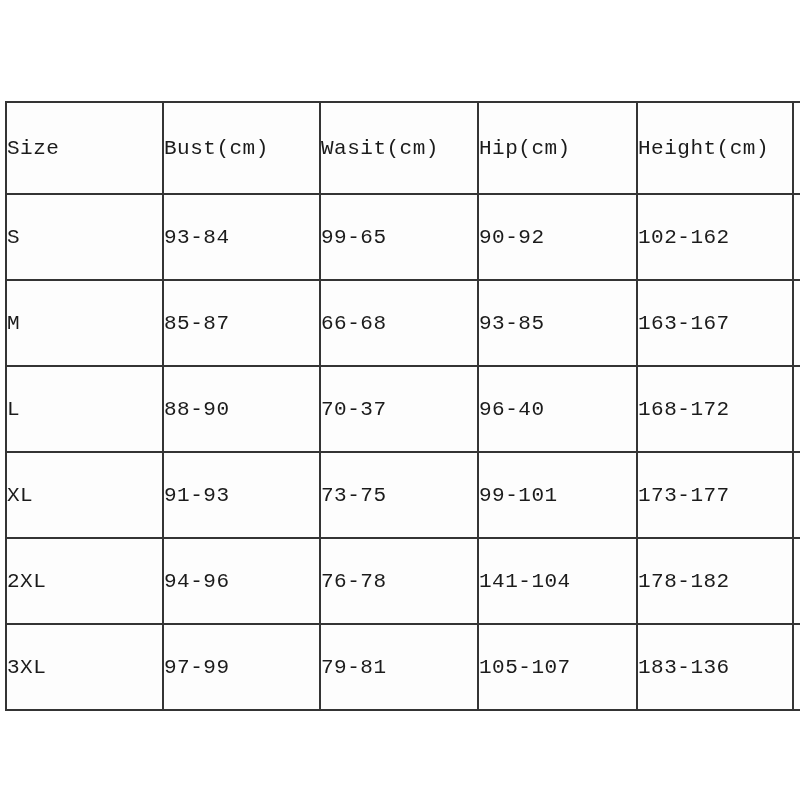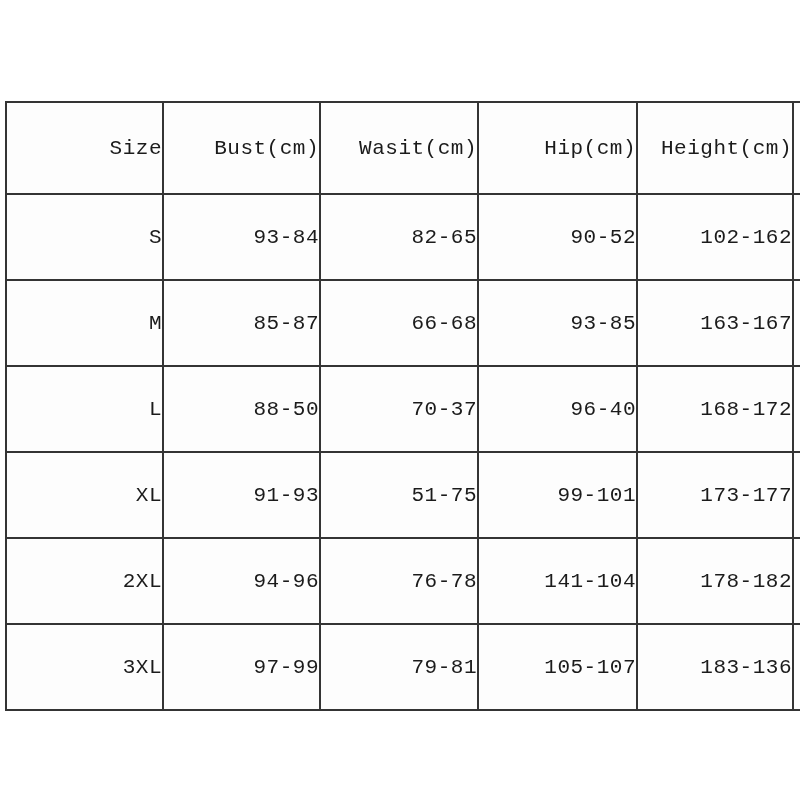--- a/index.html
+++ b/index.html
@@ -34,21 +34,21 @@
 
   table.size-table {
     border-collapse: collapse;
     table-layout: fixed;
     width: 860px;
     background: #fefefe;
   }
 
   table.size-table td {
     border: 2px solid #343434;
-    text-align: right;
+    text-align: left;
     vertical-align: middle;
     color: #1b1b1b;
     background: #fdfdfd;
     font-family: "Liberation Mono", "DejaVu Sans Mono", monospace;
     font-size: 21px;
     letter-spacing: 0.5px;
     padding: 0;
   }
 
   
@@ -113,24 +113,24 @@
         </tr>
 
         <tr class="data-row">
           <td>
             <span class="cell-text">S</span>
           </td>
           <td>
             <span class="cell-text">93-84</span>
           </td>
           <td>
-            <span class="cell-text">82-65</span>
-          </td>
-          <td>
-            <span class="cell-text">90-52</span>
+            <span class="cell-text">99-65</span>
+          </td>
+          <td>
+            <span class="cell-text">90-92</span>
           </td>
           <td>
             <span class="cell-text">102-162</span>
           </td>
           <td></td>
         </tr>
 
         <tr class="data-row">
           <td>
             <span class="cell-text">M</span>
@@ -148,21 +148,21 @@
             <span class="cell-text">163-167</span>
           </td>
           <td></td>
         </tr>
 
         <tr class="data-row">
           <td>
             <span class="cell-text">L</span>
           </td>
           <td>
-            <span class="cell-text">88-50</span>
+            <span class="cell-text">88-90</span>
           </td>
           <td>
             <span class="cell-text">70-37</span>
           </td>
           <td>
             <span class="cell-text">96-40</span>
           </td>
           <td>
             <span class="cell-text">168-172</span>
           </td>
@@ -170,21 +170,21 @@
         </tr>
 
         <tr class="data-row">
           <td>
             <span class="cell-text">XL</span>
           </td>
           <td>
             <span class="cell-text">91-93</span>
           </td>
           <td>
-            <span class="cell-text">51-75</span>
+            <span class="cell-text">73-75</span>
           </td>
           <td>
             <span class="cell-text">99-101</span>
           </td>
           <td>
             <span class="cell-text">173-177</span>
           </td>
           <td></td>
         </tr>
 

